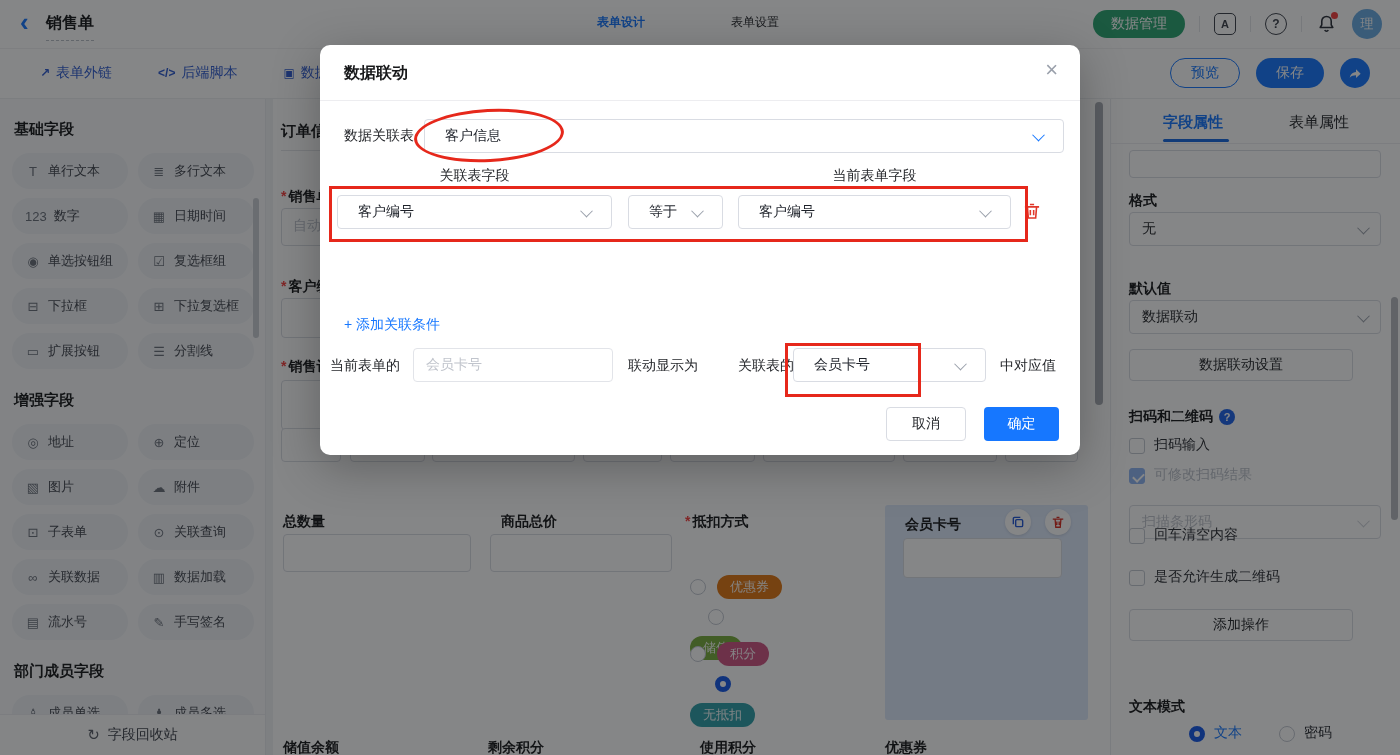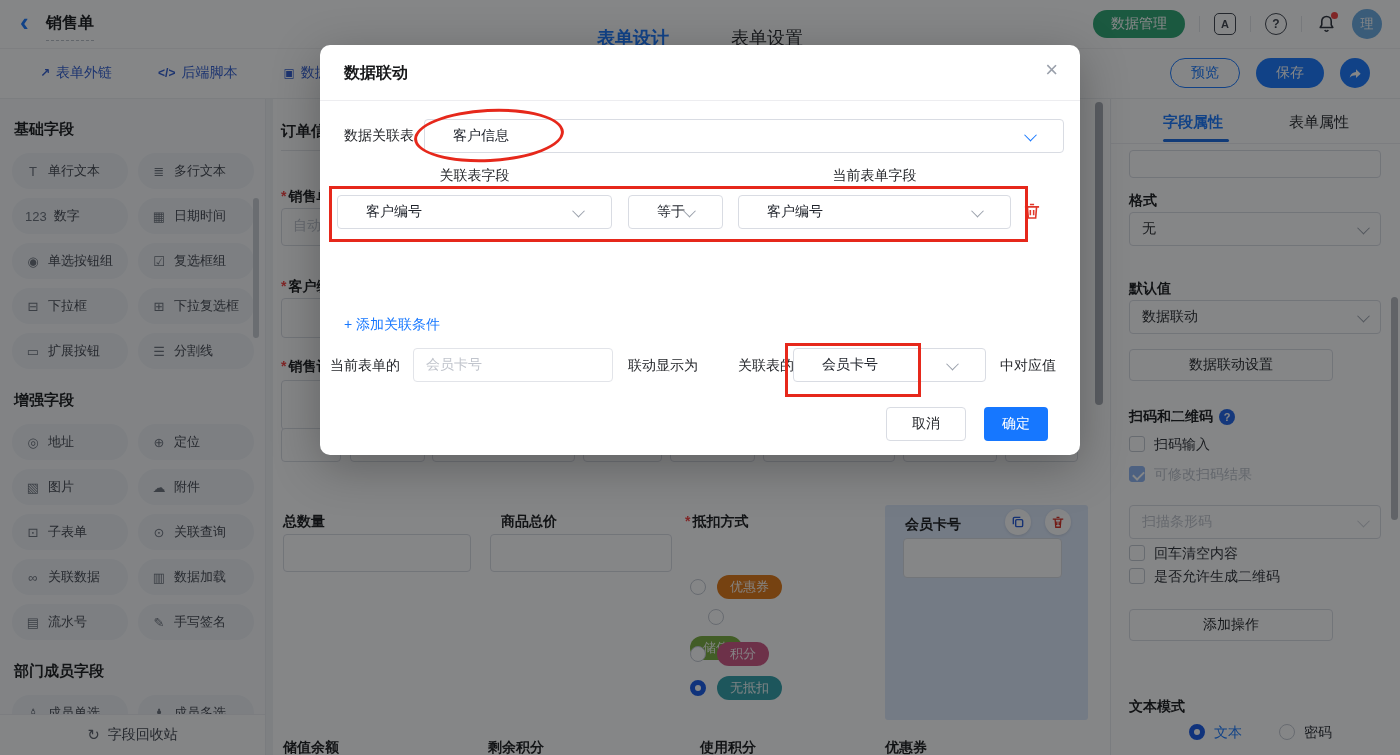--- a/index.html
+++ b/index.html
@@ -4,21 +4,21 @@
 <style>
   html,body{margin:0;padding:0;background:#444;}
   .app{position:relative;width:1400px;height:755px;background:#fff;overflow:hidden;
        font-family:"Liberation Sans","DejaVu Sans",sans-serif;color:#1d2129;font-size:14px;}
 
   
   .topbar{position:absolute;left:0;top:0;width:100%;height:48px;background:#fff;border-bottom:1px solid #f0f1f3;z-index:2;}
   .back-btn{position:absolute;left:20px;top:10px;width:26px;height:26px;color:#1677ff;font-size:26px;line-height:24px;font-weight:700;cursor:pointer;}
   .doc-title{position:absolute;left:46px;top:13px;font-size:16px;font-weight:600;color:#17181a;
              border-bottom:1px dashed #b9bec7;padding-bottom:6px;}
-  .top-tab{position:absolute;top:26px;font-size:18px;color:#25272b;cursor:pointer;}
+  .top-tab{position:absolute;top:14px;font-size:12px;color:#25272b;cursor:pointer;}
   .top-tab.active{color:#1677ff;font-weight:600;}
   .tb-right{position:absolute;right:18px;top:0;height:48px;display:flex;align-items:center;gap:14px;}
   .btn-green{height:28px;padding:0 18px;border-radius:15px;border:none;color:#fff;font-size:14px;cursor:pointer;}
   .vdiv{width:1px;height:16px;background:#e3e5e8;}
   .lang-icon{width:20px;height:20px;border:1.6px solid #3c414b;border-radius:5px;font-size:11px;font-weight:700;
              display:flex;align-items:center;justify-content:center;color:#3c414b;cursor:pointer;}
   .help-icon{width:20px;height:20px;border:1.6px solid #3c414b;border-radius:50%;font-size:12px;font-weight:700;
              display:flex;align-items:center;justify-content:center;color:#3c414b;cursor:pointer;}
   .bell-wrap{position:relative;width:22px;height:22px;cursor:pointer;}
   .bell-dot{position:absolute;right:0px;top:-1px;width:7px;height:7px;border-radius:50%;background:#f53f3f;}
@@ -75,27 +75,27 @@
   .p-tab{position:absolute;top:15px;font-size:15px;cursor:pointer;color:#25272b;}
   .p-tab.active{color:#1677ff;font-weight:600;}
   .p-tab-bar{position:absolute;left:52px;top:41px;width:66px;height:3px;background:#1669e0;border-radius:2px;}
   .p-div{position:absolute;left:0;top:45px;width:100%;height:1px;background:#ececf0;}
   .p-inp{position:absolute;left:18px;width:252px;background:#fff;border:1px solid #d9dce3;border-radius:4px;box-sizing:border-box;}
   .p-label{position:absolute;left:18px;font-size:14px;font-weight:700;color:#17181a;}
   .p-select{position:absolute;left:18px;width:252px;height:34px;border:1px solid #d9dce3;border-radius:4px;
             box-sizing:border-box;display:flex;align-items:center;justify-content:space-between;
             padding:0 12px;font-size:14px;color:#25272b;cursor:pointer;background:#fff;}
   .p-select.disabled{color:#c0c4cc;}
-  .p-btn{position:absolute;left:18px;width:204px;height:32px;border:1px solid #d9dce3;border-radius:4px;background:#fff;
+  .p-btn{position:absolute;left:18px;width:224px;height:32px;border:1px solid #d9dce3;border-radius:4px;background:#fff;
          font-size:14px;color:#25272b;cursor:pointer;}
   .sect{position:absolute;left:18px;font-size:14px;font-weight:700;color:#17181a;display:flex;align-items:center;gap:6px;}
   .sect .bar{width:3px;height:14px;background:#1677ff;border-radius:1px;}
   .q-ic{width:16px;height:16px;border-radius:50%;background:#1f63e8;color:#fff;font-size:11px;font-weight:700;
         display:flex;align-items:center;justify-content:center;}
-  .cb-row{position:absolute;left:18px;display:flex;align-items:flex-start;gap:9px;font-size:14px;color:#2b2e34;}
+  .cb-row{position:absolute;left:18px;display:flex;align-items:flex-end;gap:9px;font-size:14px;color:#2b2e34;}
   .cb{width:16px;height:16px;border:1px solid #c3c8d1;border-radius:3px;background:#fff;box-sizing:border-box;position:relative;}
   .cb.checked{background:#8fb4f2;border-color:#8fb4f2;}
   .cb.checked::after{content:"";position:absolute;left:4.5px;top:1.5px;width:5px;height:9px;border-right:2px solid #fff;
         border-bottom:2px solid #fff;transform:rotate(45deg);}
   .cb-row.dis{color:#bcc1ca;}
   .p-thumb{position:absolute;right:2px;top:199px;width:7px;height:223px;border-radius:4px;background:#b6b9bf;}
 
   
   .chev{width:8px;height:8px;border-right:1.7px solid #9aa0ab;border-bottom:1.7px solid #9aa0ab;
         transform:rotate(45deg) translate(-1px,-1px);display:inline-block;}
@@ -103,28 +103,28 @@
 
   
   .overlay{position:absolute;inset:0;background:rgba(12,13,15,0.5);z-index:50;}
   .modal{position:absolute;left:320px;top:45px;width:760px;height:410px;background:#fff;border-radius:10px;
          box-shadow:0 12px 48px rgba(0,0,0,0.28);z-index:100;}
   .m-title{position:absolute;left:24px;top:18px;font-size:16px;font-weight:600;color:#17181a;}
   .m-close{position:absolute;right:22px;top:14px;font-size:22px;color:#9aa0ab;cursor:pointer;line-height:1;}
   .m-div{position:absolute;left:0;top:55px;width:100%;height:1px;background:#ededf0;}
   .m-label{position:absolute;font-size:14px;color:#25272b;}
   .m-select{position:absolute;border:1px solid #d9dce3;border-radius:4px;box-sizing:border-box;background:#fff;
-            display:flex;align-items:center;justify-content:space-between;padding:0 28px;font-size:14px;color:#1d2129;cursor:pointer;}
+            display:flex;align-items:center;justify-content:space-between;padding:0 20px;font-size:14px;color:#1d2129;cursor:pointer;}
   .m-col{position:absolute;top:122px;font-size:14px;color:#25272b;text-align:center;}
   .m-link{position:absolute;left:24px;top:271px;color:#1677ff;font-size:14px;cursor:pointer;}
   .m-input{position:absolute;border:1px solid #e2e4e9;border-radius:4px;box-sizing:border-box;background:#fff;
            display:flex;align-items:center;padding:0 12px;font-size:14px;color:#c0c4cc;}
   .m-btn-cancel{position:absolute;left:566px;top:362px;width:80px;height:34px;background:#fff;border:1px solid #d9dce3;
                 border-radius:4px;font-size:14px;color:#25272b;cursor:pointer;}
-  .m-btn-ok{position:absolute;left:664px;top:362px;width:64px;height:34px;background:#1677ff;border:none;
+  .m-btn-ok{position:absolute;left:664px;top:362px;width:75px;height:34px;background:#1677ff;border:none;
             border-radius:4px;font-size:14px;color:#fff;cursor:pointer;}
   .m-trash{position:absolute;left:702px;top:156px;width:20px;height:20px;color:#e0382b;cursor:pointer;}
 
   
   .ann{z-index:120;pointer-events:none;}
   .ann-ellipse{position:absolute;left:414px;top:109px;width:144px;height:47px;border:3px solid #e6281b;
                border-radius:50%;transform:rotate(-3deg);}
   .ann-rect1{position:absolute;left:329px;top:186px;width:693px;height:50px;border:3px solid #e6281b;}
   .ann-rect2{position:absolute;left:785px;top:343px;width:130px;height:48px;border:3px solid #e6281b;}
 
@@ -354,21 +354,21 @@
       <span class="pill" style="background: rgb(224, 118, 18);">优惠券</span>
     </div>
     <div class="opt" style="left:424px;top:511px;flex-direction:column;">
       <span class="rad"></span>
       <span class="pill" style="background: rgb(121, 173, 60);">储值</span>
     </div>
     <div class="opt" style="left:424px;top:544px;">
       <span class="rad"></span>
       <span class="pill" style="background: rgb(206, 84, 131);">积分</span>
     </div>
-    <div class="opt" style="left:424px;top:578px;">
+    <div class="opt" style="left:424px;top:578px;flex-direction:column;">
       <span class="rad on"></span>
       <span class="pill" style="background: rgb(47, 159, 168);">无抵扣</span>
     </div>
 
     <div class="member-card">
       <span class="mc-label">会员卡号</span>
       <span class="mc-btn" style="left:120px;">
         <svg width="14" height="14" viewBox="0 0 24 24" fill="none" stroke="#2056d8" stroke-width="2.4">
             <rect x="8" y="8" width="12" height="12" rx="2"></rect>
             <path d="M16 4H6a2 2 0 0 0-2 2v10"></path>
@@ -420,21 +420,21 @@
       <span>扫码输入</span>
     </div>
     <div class="cb-row dis" style="top:368px;">
       <span class="cb checked"></span>
       <span>可修改扫码结果</span>
     </div>
     <div class="p-select disabled" style="top:394px;margin-top:13px;">
       <span>扫描条形码</span>
         <span class="chev" style="border-color:#cdd1d8;"></span>
     </div>
-    <div class="cb-row" style="top:447px;">
+    <div class="cb-row" style="top:428px;">
       <span class="cb"></span>
       <span>回车清空内容</span>
     </div>
     <div class="cb-row" style="top:470px;">
       <span class="cb"></span>
       <span>是否允许生成二维码</span>
     </div>
 
     <div class="sect" style="top:513px;">
       <span class="bar"></span>

